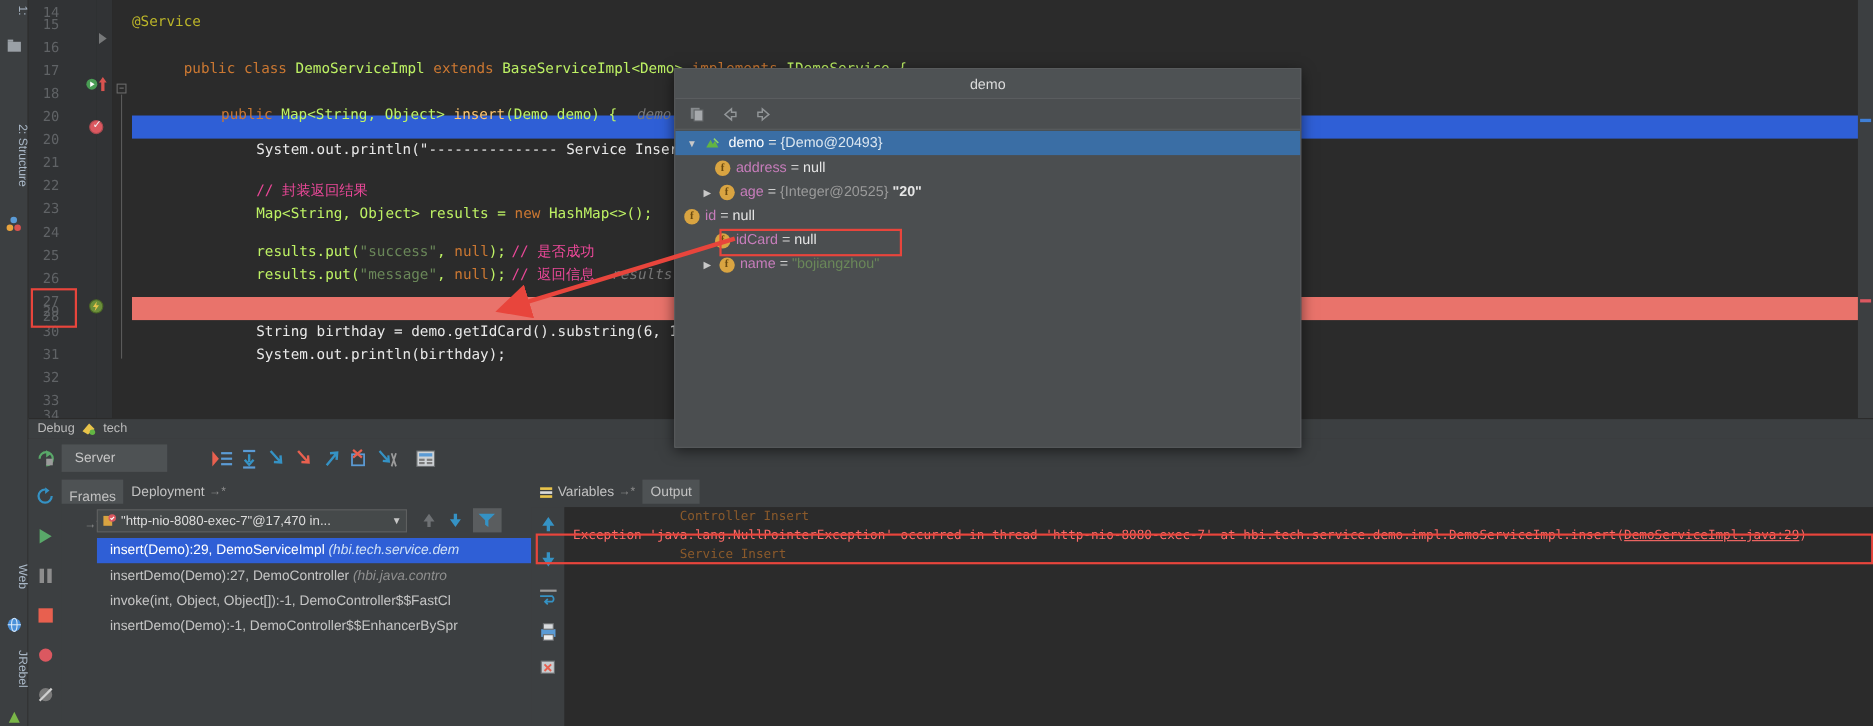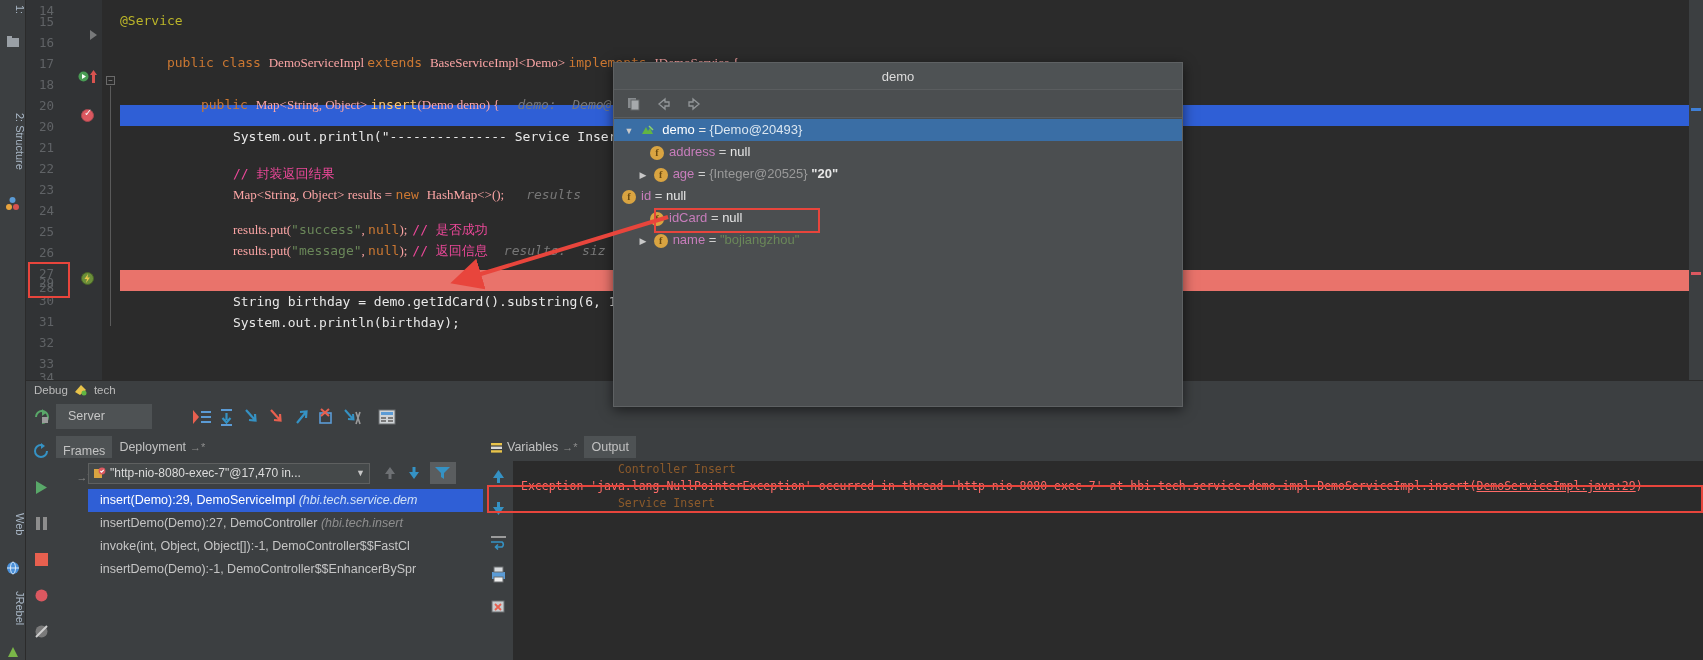--- a/index.html
+++ b/index.html
@@ -51,21 +51,21 @@
   .cl{
     position:absolute; left:0; height:21px; line-height:21px; white-space:pre;
     font-family:"DejaVu Sans Mono","Liberation Mono", monospace; font-size:13px;
     color:#a9b7c6; padding-left:0;
   }
   .hl-blue{ position:absolute; left:0; width:1583px; height:21px; background:#2f5fd6; }
   .hl-red{  position:absolute; left:0; width:1583px; height:21px; background:#e9736b; }
   .kw{ color:#cc7832; } .str{ color:#6a8759; }
   .cmt-p{ color:#ec4899; } .ann{ color:#bbb529; }
   .hint{ color:#777777; font-style:italic; }
-  .type{ color:#fca5a5;font-family:Liberation Serif, serif; } .meth{ color:#ffc66d; }
+  .type{ color:#bef264; } .meth{ color:#ffc66d; }
   .white{ color:#e8e8e8; }
 
   
   #editor-right-strip{
     position:absolute; right:0; top:0; width:14px; height:380px; background:#3c3f41;
   }
   .err-stripe{ position:absolute; right:2px; width:10px; height:3px; }
 
   
   .bp{
@@ -541,21 +541,21 @@
         <path d="M1 2 L16 2 L10 8 L10 14 L7 12 L7 8 Z" fill="#3592c4"></path>
       </svg>
     </div>
   </div>
 
   <div id="frames-list">
     <div class="frame-row sel">
       <span>insert(Demo):29, DemoServiceImpl </span><span class="frame-pkg">(hbi.tech.service.dem</span>
     </div>
     <div class="frame-row">
-      <span>insertDemo(Demo):27, DemoController </span><span class="frame-pkg">(hbi.tech.insert</span>
+      <span>insertDemo(Demo):27, DemoController </span><span class="frame-pkg">(hbi.java.contro</span>
     </div>
     <div class="frame-row">
       <span>invoke(int, Object, Object[]):-1, DemoController$$FastCl</span>
     </div>
     <div class="frame-row">
       <span>insertDemo(Demo):-1, DemoController$$EnhancerBySpr</span>
     </div>
   </div>
 
   <div id="console-tabrow">

